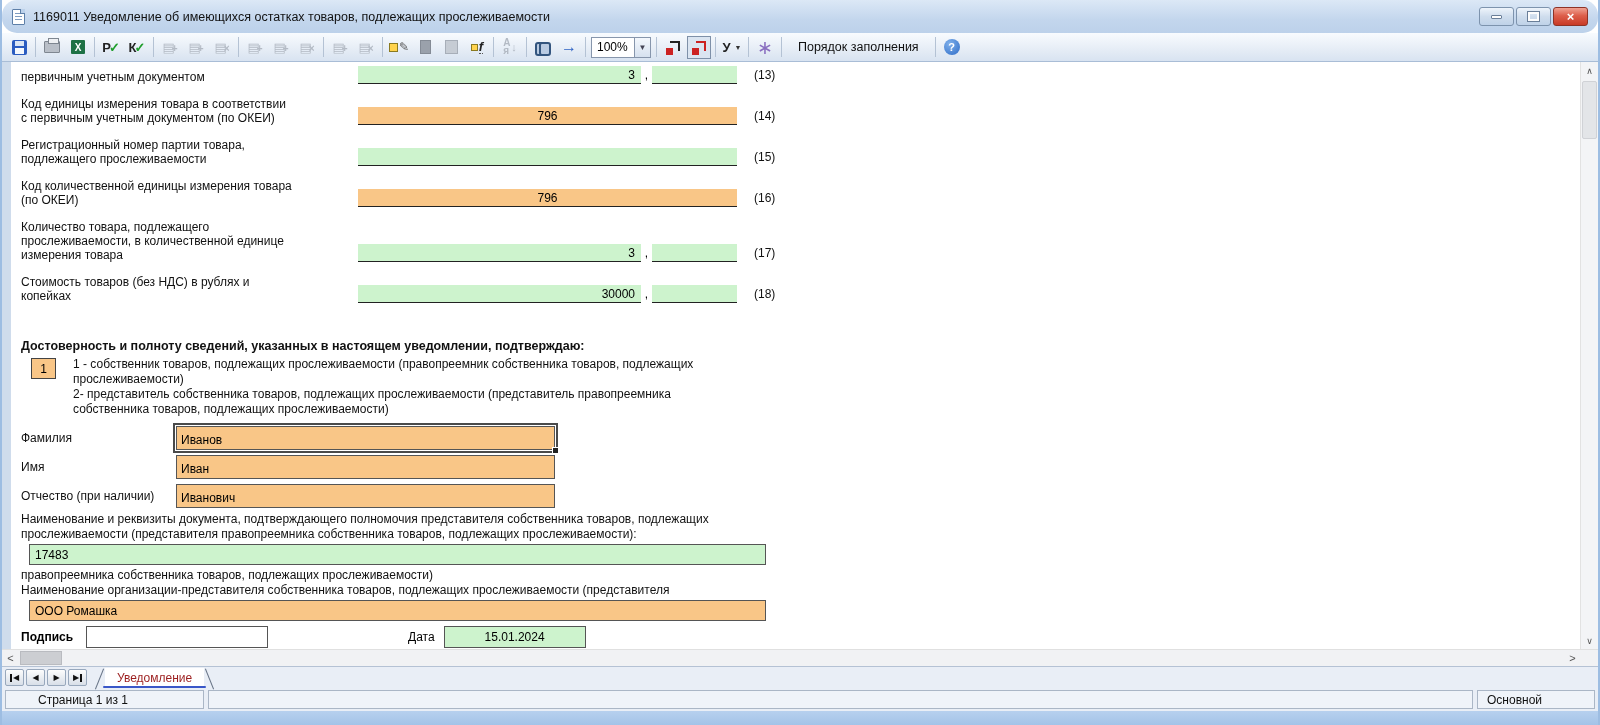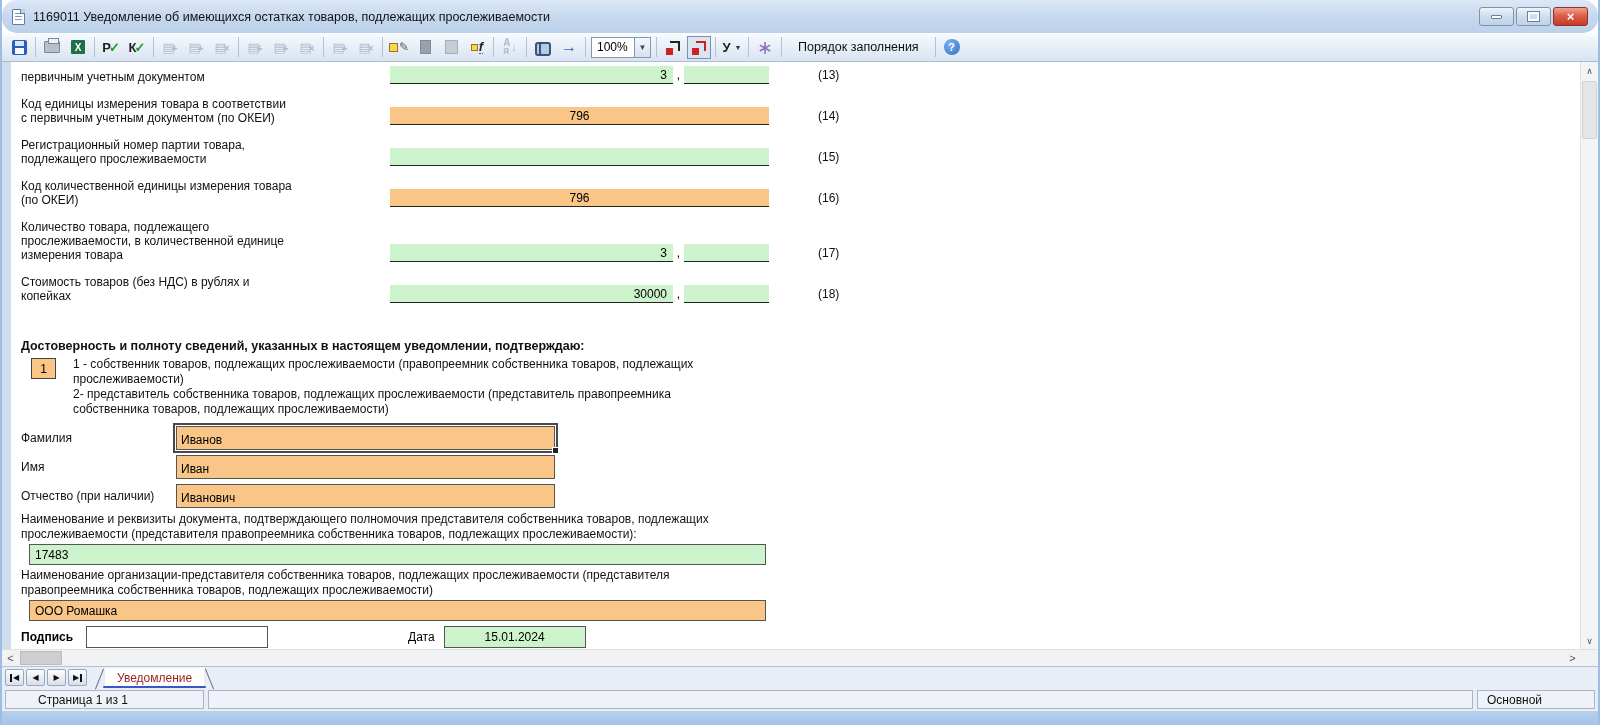--- a/index.html
+++ b/index.html
@@ -56,21 +56,21 @@
   .u-label { font-size:13px; font-weight:bold; color:#222; }
   .u-drop { font-size:7px; color:#333; margin-left:4px; }
   .gear-glyph { font-size:19px; color:#8a6fc0; line-height:1; }
   .btn-text { height:22px; border:1px solid transparent; display:flex; align-items:center; padding:0 10px; font-size:12.5px; color:#111; margin:0 2px; }
   .icon-help { width:16px; height:16px; border-radius:50%; background:radial-gradient(circle at 35% 30%, #7fb0ea, #2e6cc8); color:#fff; font-size:11px; font-weight:bold; display:flex; align-items:center; justify-content:center; }
 
   
   .content { flex:1 1 auto; display:flex; background:#fff; overflow:hidden; }
   .left-strip { width:9px; background:#cfdcec; flex:0 0 9px; }
   .page { flex:1; padding:2px 0 0 10px; position:relative; overflow:hidden; }
-  .frow { display:flex; align-items:flex-end; margin-top:13px;gap:32px; }
+  .frow { display:flex; align-items:flex-end; margin-top:13px; }
   .frow.first { margin-top:2px; }
   .flabel { width:337px; font-size:12px; line-height:14px; color:#111; }
   .fsingle { width:379px; height:18px; border-bottom:1px solid #222; display:flex; align-items:center; justify-content:center; font-size:12px; }
   .fsplit { display:flex; align-items:flex-end; }
   .fmain { width:283px; height:18px; border-bottom:1px solid #222; display:flex; align-items:center; justify-content:flex-end; padding-right:6px; font-size:12px; }
   .fcomma { width:11px; text-align:center; font-size:12px; padding-bottom:2px; }
   .fsub { width:85px; height:18px; border-bottom:1px solid #222; }
   .green { background:#cdf3cd; }
   .orange { background:#f9c687; }
   .fnum { margin-left:17px; font-size:12px; padding-bottom:2px; color:#111; }
@@ -361,22 +361,22 @@
         <div class="fio-field orange">Иванович</div>
       </div>
 
       <div class="wide-label">
         <div>Наименование и реквизиты документа, подтверждающего полномочия  представителя собственника товаров, подлежащих</div>
         <div>прослеживаемости (представителя правопреемника собственника товаров, подлежащих прослеживаемости):</div>
       </div>
       <div class="wide-field green">17483</div>
 
       <div class="wide-label">
+        <div>правопреемника собственника товаров, подлежащих прослеживаемости)</div>
         <div>Наименование организации-представителя собственника товаров, подлежащих прослеживаемости (представителя</div>
-        <div>правопреемника собственника товаров, подлежащих прослеживаемости)</div>
       </div>
       <div class="wide-field orange">ООО Ромашка</div>
 
       <div class="sign-row">
         <div class="sign-label">Подпись</div>
         <div class="sign-field"></div>
         <div class="date-label">Дата</div>
         <div class="date-field green">15.01.2024</div>
       </div>
 

